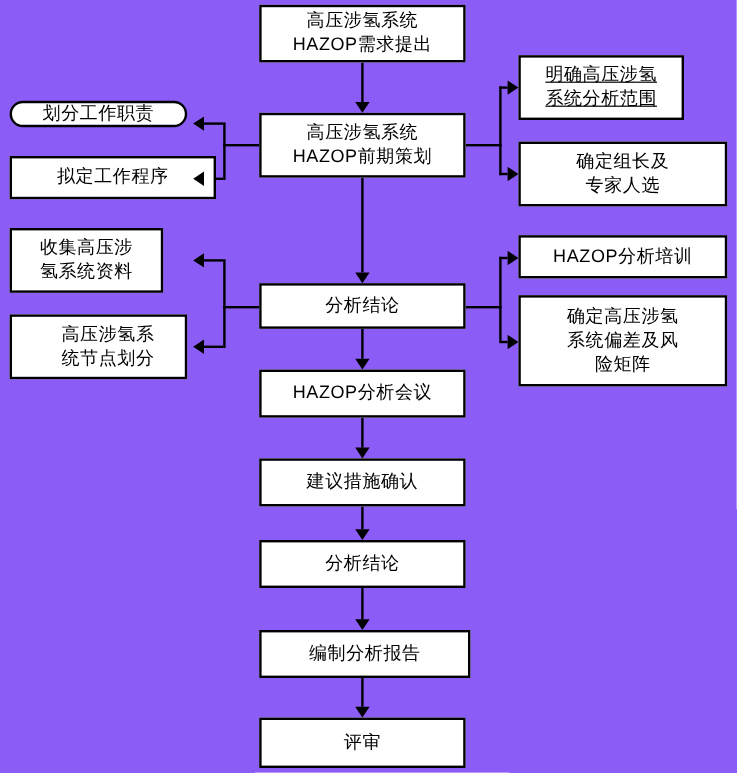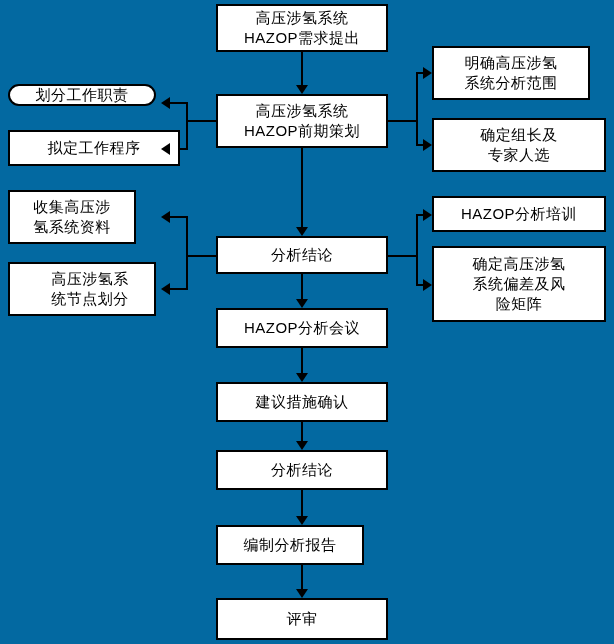--- a/index.html
+++ b/index.html
@@ -4,21 +4,21 @@
 <style>
   html, body {
     margin: 0;
     padding: 0;
     background: #ffffff;
   }
   #canvas {
     position: relative;
     width: 614px;
     height: 644px;
-    background: #0369a1;
+    background: #8b5cf6;
     font-family: "Liberation Sans", sans-serif;
     overflow: hidden;
   }
   .node {
     position: absolute;
     box-sizing: border-box;
     border: 2px solid #000000;
     background: #ffffff;
     display: flex;
     align-items: center;
@@ -117,21 +117,21 @@
   <div class="node" style="left:216px; top:4px; width:172px; height:48px;">高压涉氢系统
 HAZOP需求提出</div>
 
   <div class="node" style="left:216px; top:94px; width:172px; height:54px;">高压涉氢系统
 HAZOP前期策划</div>
 
   <div class="node" style="left:8px; top:84px; width:148px; height:22px;border-radius:14px;">划分工作职责</div>
 
   <div class="node" style="left:8px; top:130px; width:172px; height:36px;">拟定工作程序</div>
 
-  <div class="node" style="left:432px; top:46px; width:158px; height:54px;">明确高压涉氢
+  <div class="node" style="left:432px; top:46px; width:138px; height:54px;text-decoration:underline;">明确高压涉氢
 系统分析范围</div>
 
   <div class="node" style="left:432px; top:118px; width:174px; height:54px;">确定组长及
 专家人选</div>
 
   <div class="node" style="left:8px; top:190px; width:128px; height:54px;">收集高压涉
 氢系统资料</div>
 
   <div class="node" style="left:8px; top:262px; width:148px; height:54px;padding-left:16px;">高压涉氢系
 统节点划分</div>
@@ -143,17 +143,17 @@
   <div class="node" style="left:432px; top:246px; width:174px; height:76px;">确定高压涉氢
 系统偏差及风
 险矩阵</div>
 
   <div class="node" style="left:216px; top:308px; width:172px; height:40px;">HAZOP分析会议</div>
 
   <div class="node" style="left:216px; top:382px; width:172px; height:40px;">建议措施确认</div>
 
   <div class="node" style="left:216px; top:450px; width:172px; height:40px;">分析结论</div>
 
-  <div class="node" style="left:216px; top:525px; width:148px; height:40px;">编制分析报告</div>
+  <div class="node" style="left:216px; top:525px; width:176px; height:40px;">编制分析报告</div>
 
   <div class="node" style="left:216px; top:598px; width:172px; height:42px;">评审</div>
 
 </div>
 
 </body></html>

